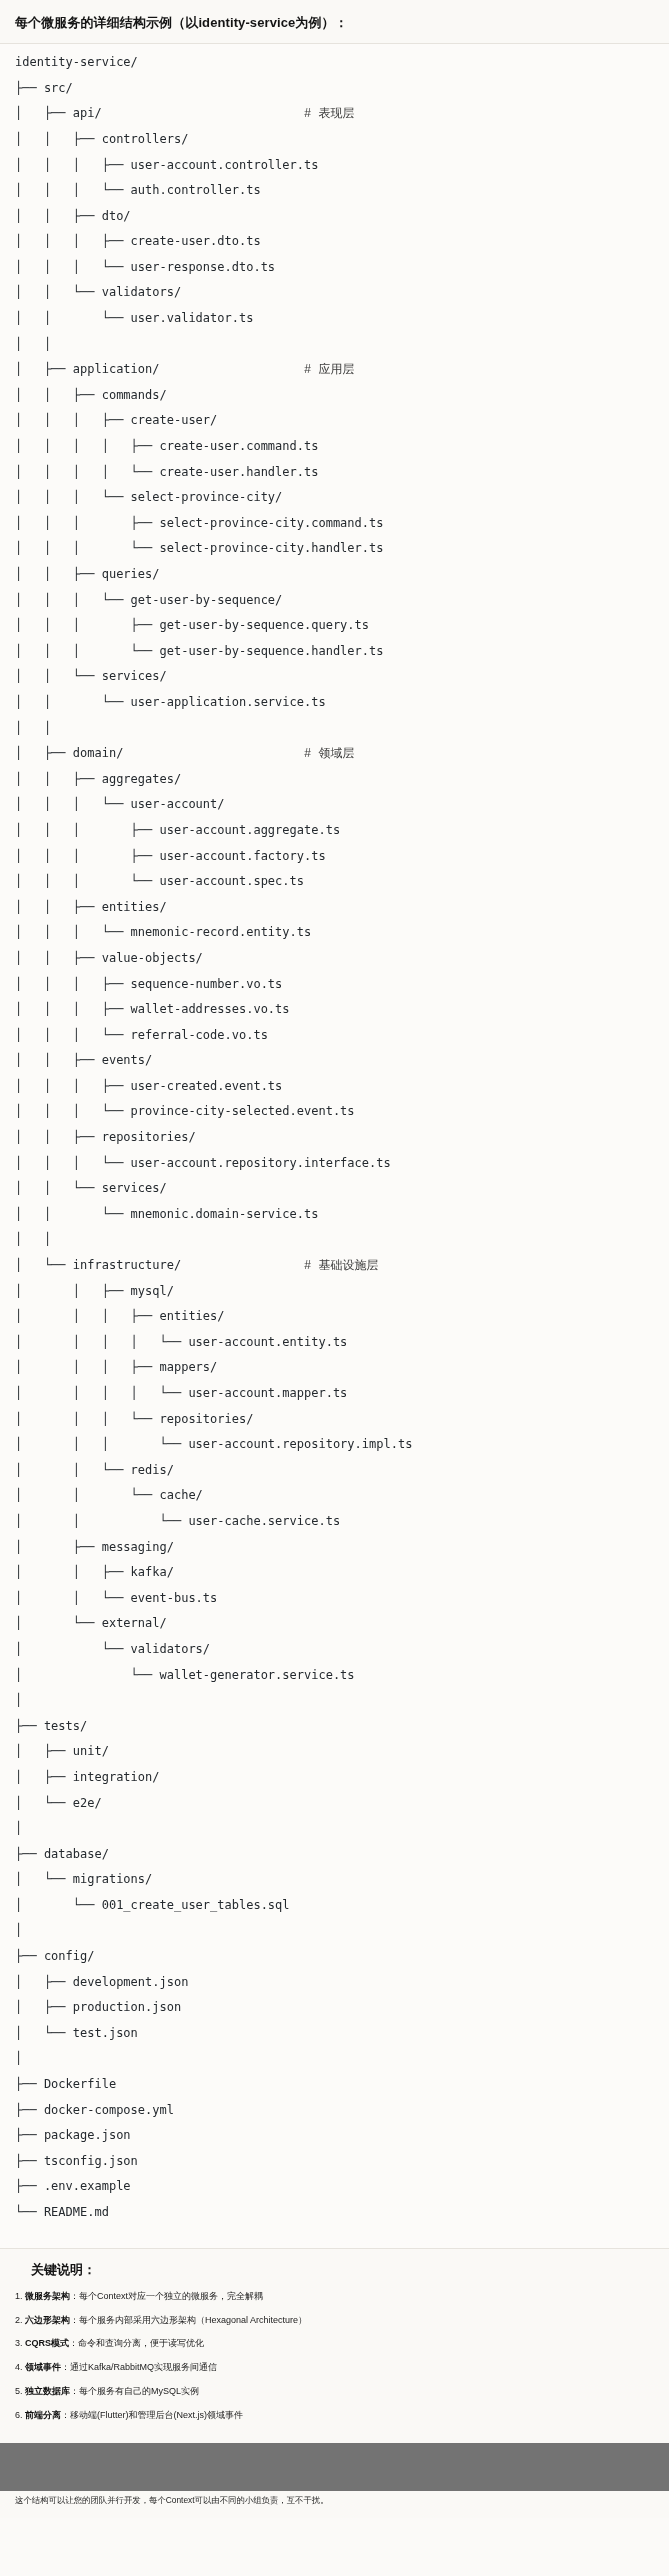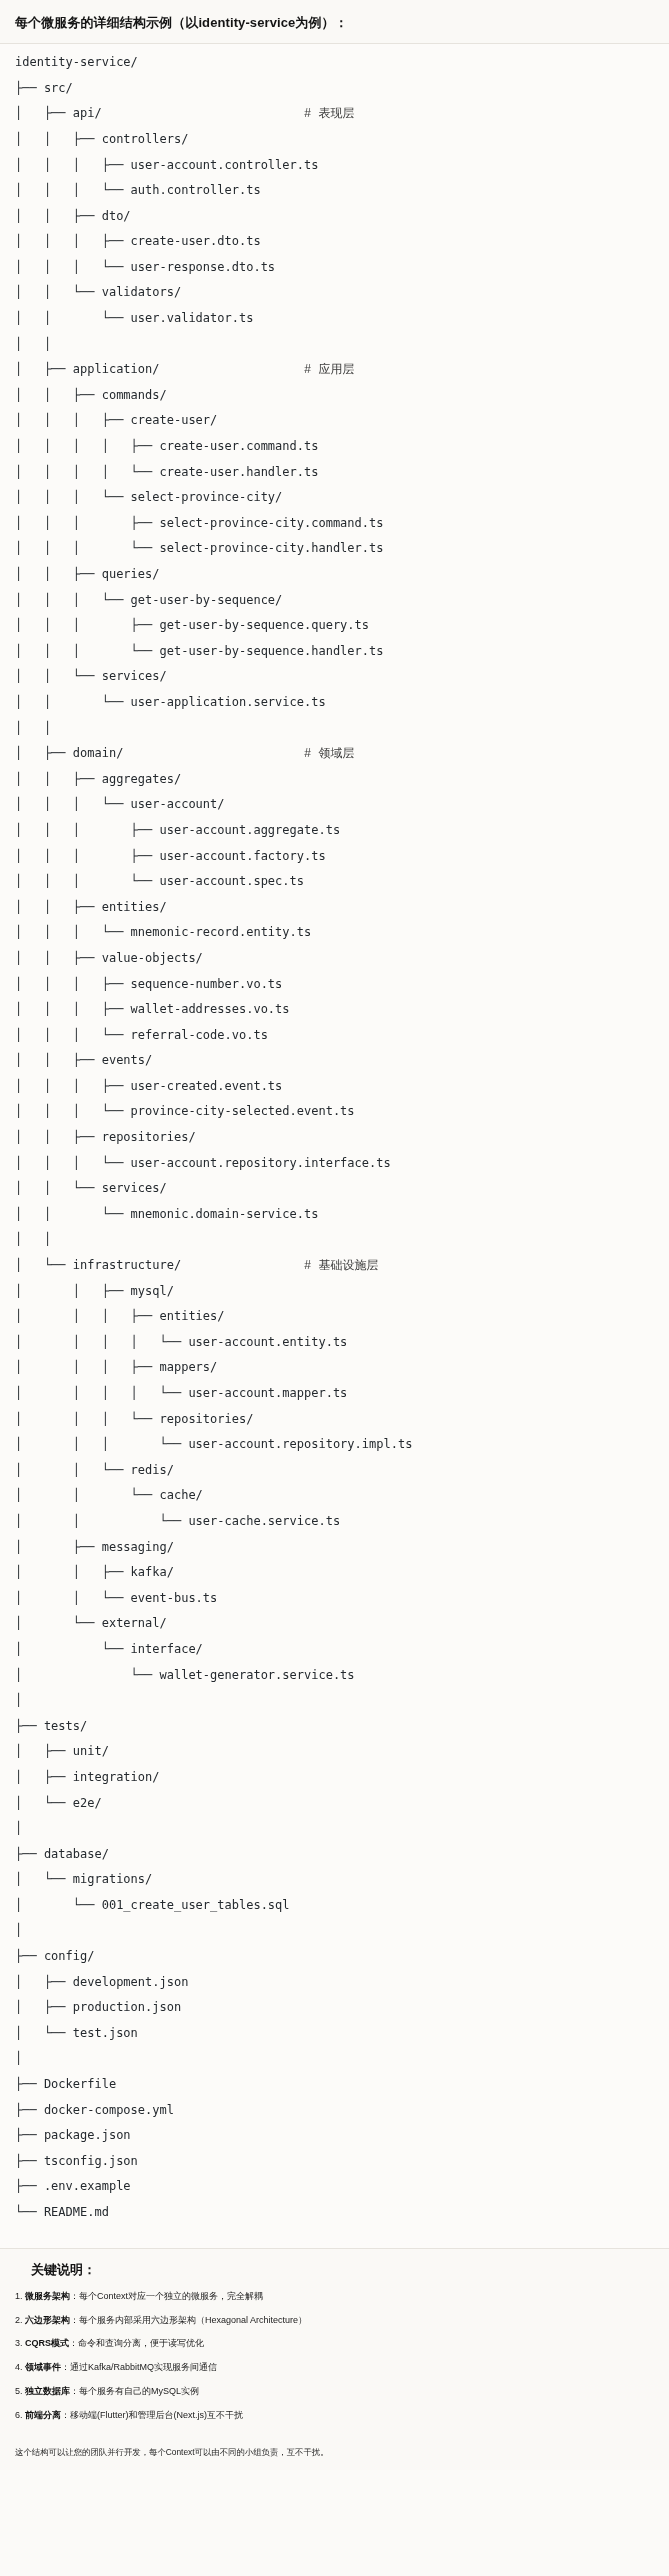--- a/index.html
+++ b/index.html
@@ -93,20 +93,21 @@
   .note-label { font-weight: bold; color: #111111; }
   .note-sep { color: #1c1c1c; }
   .note-text { color: #1c1c1c; }
 
   .closing {
     padding: 2.5px 15px 11.3px 15px;
     background: #faf9f6;
     font-size: 8.4px;
     line-height: 1.6;
     color: #1f1f1f;
+    margin-top: 48px;
   }
 </style>
 </head>
 <body>
 
 <div class="page">
 
   <div class="header">
     <h1 class="header-title">每个微服务的详细结构示例（以identity-service为例）：</h1>
   </div>
@@ -167,21 +168,21 @@
 <span class="tree-row"><span class="tree-path">│       │   │   │   └── user-account.mapper.ts</span></span>
 <span class="tree-row"><span class="tree-path">│       │   │   └── repositories/</span></span>
 <span class="tree-row"><span class="tree-path">│       │   │       └── user-account.repository.impl.ts</span></span>
 <span class="tree-row"><span class="tree-path">│       │   └── redis/</span></span>
 <span class="tree-row"><span class="tree-path">│       │       └── cache/</span></span>
 <span class="tree-row"><span class="tree-path">│       │           └── user-cache.service.ts</span></span>
 <span class="tree-row"><span class="tree-path">│       ├── messaging/</span></span>
 <span class="tree-row"><span class="tree-path">│       │   ├── kafka/</span></span>
 <span class="tree-row"><span class="tree-path">│       │   └── event-bus.ts</span></span>
 <span class="tree-row"><span class="tree-path">│       └── external/</span></span>
-<span class="tree-row"><span class="tree-path">│           └── interface/</span></span>
+<span class="tree-row"><span class="tree-path">│           └── validators/</span></span>
 <span class="tree-row"><span class="tree-path">│               └── wallet-generator.service.ts</span></span>
 <span class="tree-row"><span class="tree-path">│</span></span>
 <span class="tree-row"><span class="tree-path">├── tests/</span></span>
 <span class="tree-row"><span class="tree-path">│   ├── unit/</span></span>
 <span class="tree-row"><span class="tree-path">│   ├── integration/</span></span>
 <span class="tree-row"><span class="tree-path">│   └── e2e/</span></span>
 <span class="tree-row"><span class="tree-path">│</span></span>
 <span class="tree-row"><span class="tree-path">├── database/</span></span>
 <span class="tree-row"><span class="tree-path">│   └── migrations/</span></span>
 <span class="tree-row"><span class="tree-path">│       └── 001_create_user_tables.sql</span></span>
@@ -201,20 +202,20 @@
   </div>
 
   <div class="notes">
     <h2 class="notes-title">关键说明：</h2>
     <ol class="notes-list" id="notes-list">
         <li class="note-item"><span class="note-num">1.</span> <span class="note-label">微服务架构</span><span class="note-sep">：</span><span class="note-text">每个Context对应一个独立的微服务，完全解耦</span></li>
         <li class="note-item"><span class="note-num">2.</span> <span class="note-label">六边形架构</span><span class="note-sep">：</span><span class="note-text">每个服务内部采用六边形架构（Hexagonal Architecture）</span></li>
         <li class="note-item"><span class="note-num">3.</span> <span class="note-label">CQRS模式</span><span class="note-sep">：</span><span class="note-text">命令和查询分离，便于读写优化</span></li>
         <li class="note-item"><span class="note-num">4.</span> <span class="note-label">领域事件</span><span class="note-sep">：</span><span class="note-text">通过Kafka/RabbitMQ实现服务间通信</span></li>
         <li class="note-item"><span class="note-num">5.</span> <span class="note-label">独立数据库</span><span class="note-sep">：</span><span class="note-text">每个服务有自己的MySQL实例</span></li>
-        <li class="note-item"><span class="note-num">6.</span> <span class="note-label">前端分离</span><span class="note-sep">：</span><span class="note-text">移动端(Flutter)和管理后台(Next.js)互不干扰</span></li>
+        <li class="note-item"><span class="note-num">6.</span> <span class="note-label">前端分离</span><span class="note-sep">：</span><span class="note-text">移动端(Flutter)和管理后台(Next.js)领域事件</span></li>
       </ol>
   </div>
 
   <div class="closing">这个结构可以让您的团队并行开发，每个Context可以由不同的小组负责，互不干扰。</div>
 
 </div>
 
 
 </body></html>

